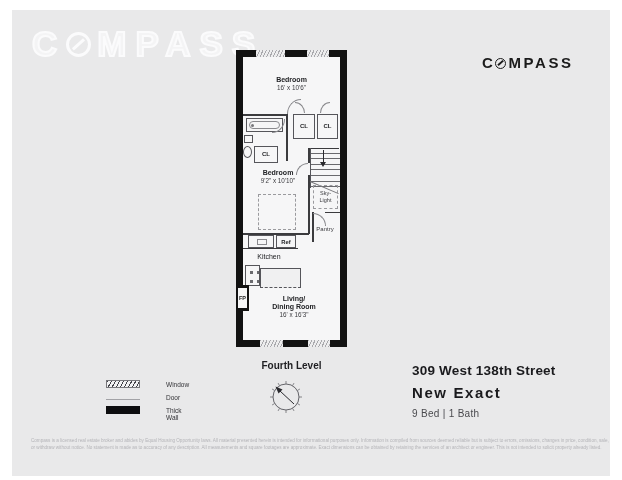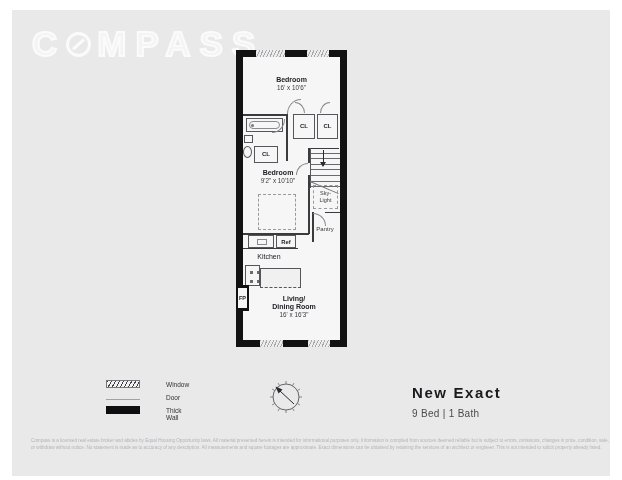--- a/index.html
+++ b/index.html
@@ -80,20 +80,21 @@
   .disclaimer div { white-space:nowrap; }
 </style>
 </head>
 <body>
 
 <div class="page">
   <div class="canvas">
 
     <div class="watermark"><span>C</span><span class="logo-o"></span><span>MPASS</span></div>
 
+    <div class="brand"><span>C</span><span class="logo-o"></span><span>MPASS</span></div>
 
   </div>
 
   <div class="plan">
 
     <div class="win" style="left:20px; top:0; width:29px; height:7px;"></div>
     <div class="win" style="left:71px; top:0; width:22px; height:7px;"></div>
     <div class="win" style="left:24px; top:290px; width:23px; height:7px;"></div>
     <div class="win" style="left:72px; top:290px; width:22px; height:7px;"></div>
 
@@ -176,20 +177,21 @@
 
       <div class="arc arc-tl" style="left:44px; top:42px; width:14px; height:15px;"></div>
       <div class="arc arc-br" style="left:29px; top:62px; width:13px; height:14px;"></div>
       <div class="arc arc-tr" style="left:52px; top:45px; width:10px; height:11px;"></div>
       <div class="arc arc-tl" style="left:77px; top:45px; width:10px; height:11px;"></div>
       <div class="arc arc-tl" style="left:53px; top:106px; width:12px; height:12px;"></div>
       <div class="arc arc-tr" style="left:70px; top:156px; width:13px; height:13px;"></div>
     </div>
   </div>
 
+  <div class="level-label">Fourth Level</div>
   <svg class="rose" width="40" height="40" viewBox="0 0 40 40">
     <circle cx="20" cy="20" r="13" fill="none" stroke="#55555a" stroke-width="0.9"></circle>
     <g stroke="#6a6a6e" stroke-width="0.8">
       <line x1="33" y1="20" x2="36" y2="20"></line>
         <line x1="31.3" y1="26.5" x2="33.9" y2="28"></line>
       <line x1="26.5" y1="31.3" x2="28" y2="33.9"></line>
         <line x1="20" y1="33" x2="20" y2="36"></line>
       <line x1="13.5" y1="31.3" x2="12.1" y2="33.9"></line>
         <line x1="8.7" y1="26.5" x2="6.1" y2="28"></line>
       <line x1="7" y1="20" x2="4" y2="20"></line>
@@ -211,20 +213,21 @@
     <div class="legend-row">
       <div class="legend-swatch-door"></div>
       <div class="legend-text">Door</div>
     </div>
     <div class="legend-row">
       <div class="legend-swatch-wall"></div>
       <div class="legend-text">Thick Wall</div>
     </div>
   </div>
 
+  <div class="addr1">309 West 138th Street</div>
   <div class="addr2">New Exact</div>
   <div class="bedbath">9 Bed | 1 Bath</div>
 
   <div class="disclaimer">
     <div>Compass is a licensed real estate broker and abides by Equal Housing Opportunity laws. All material presented herein is intended for informational purposes only. Information is compiled from sources deemed reliable but is subject to errors, omissions, changes in price, condition, sale,</div>
     <div>or withdraw without notice. No statement is made as to accuracy of any description. All measurements and square footages are approximate. Exact dimensions can be obtained by retaining the services of an architect or engineer. This is not intended to solicit property already listed.</div>
   </div>
 </div>
 
 </body></html>

